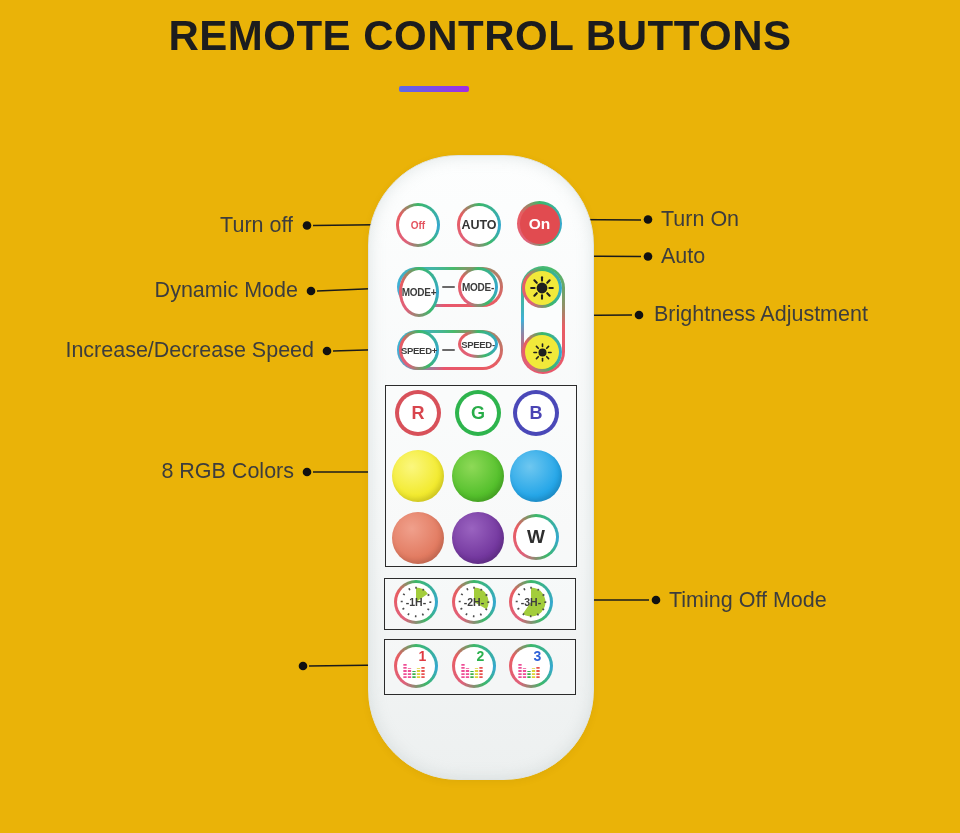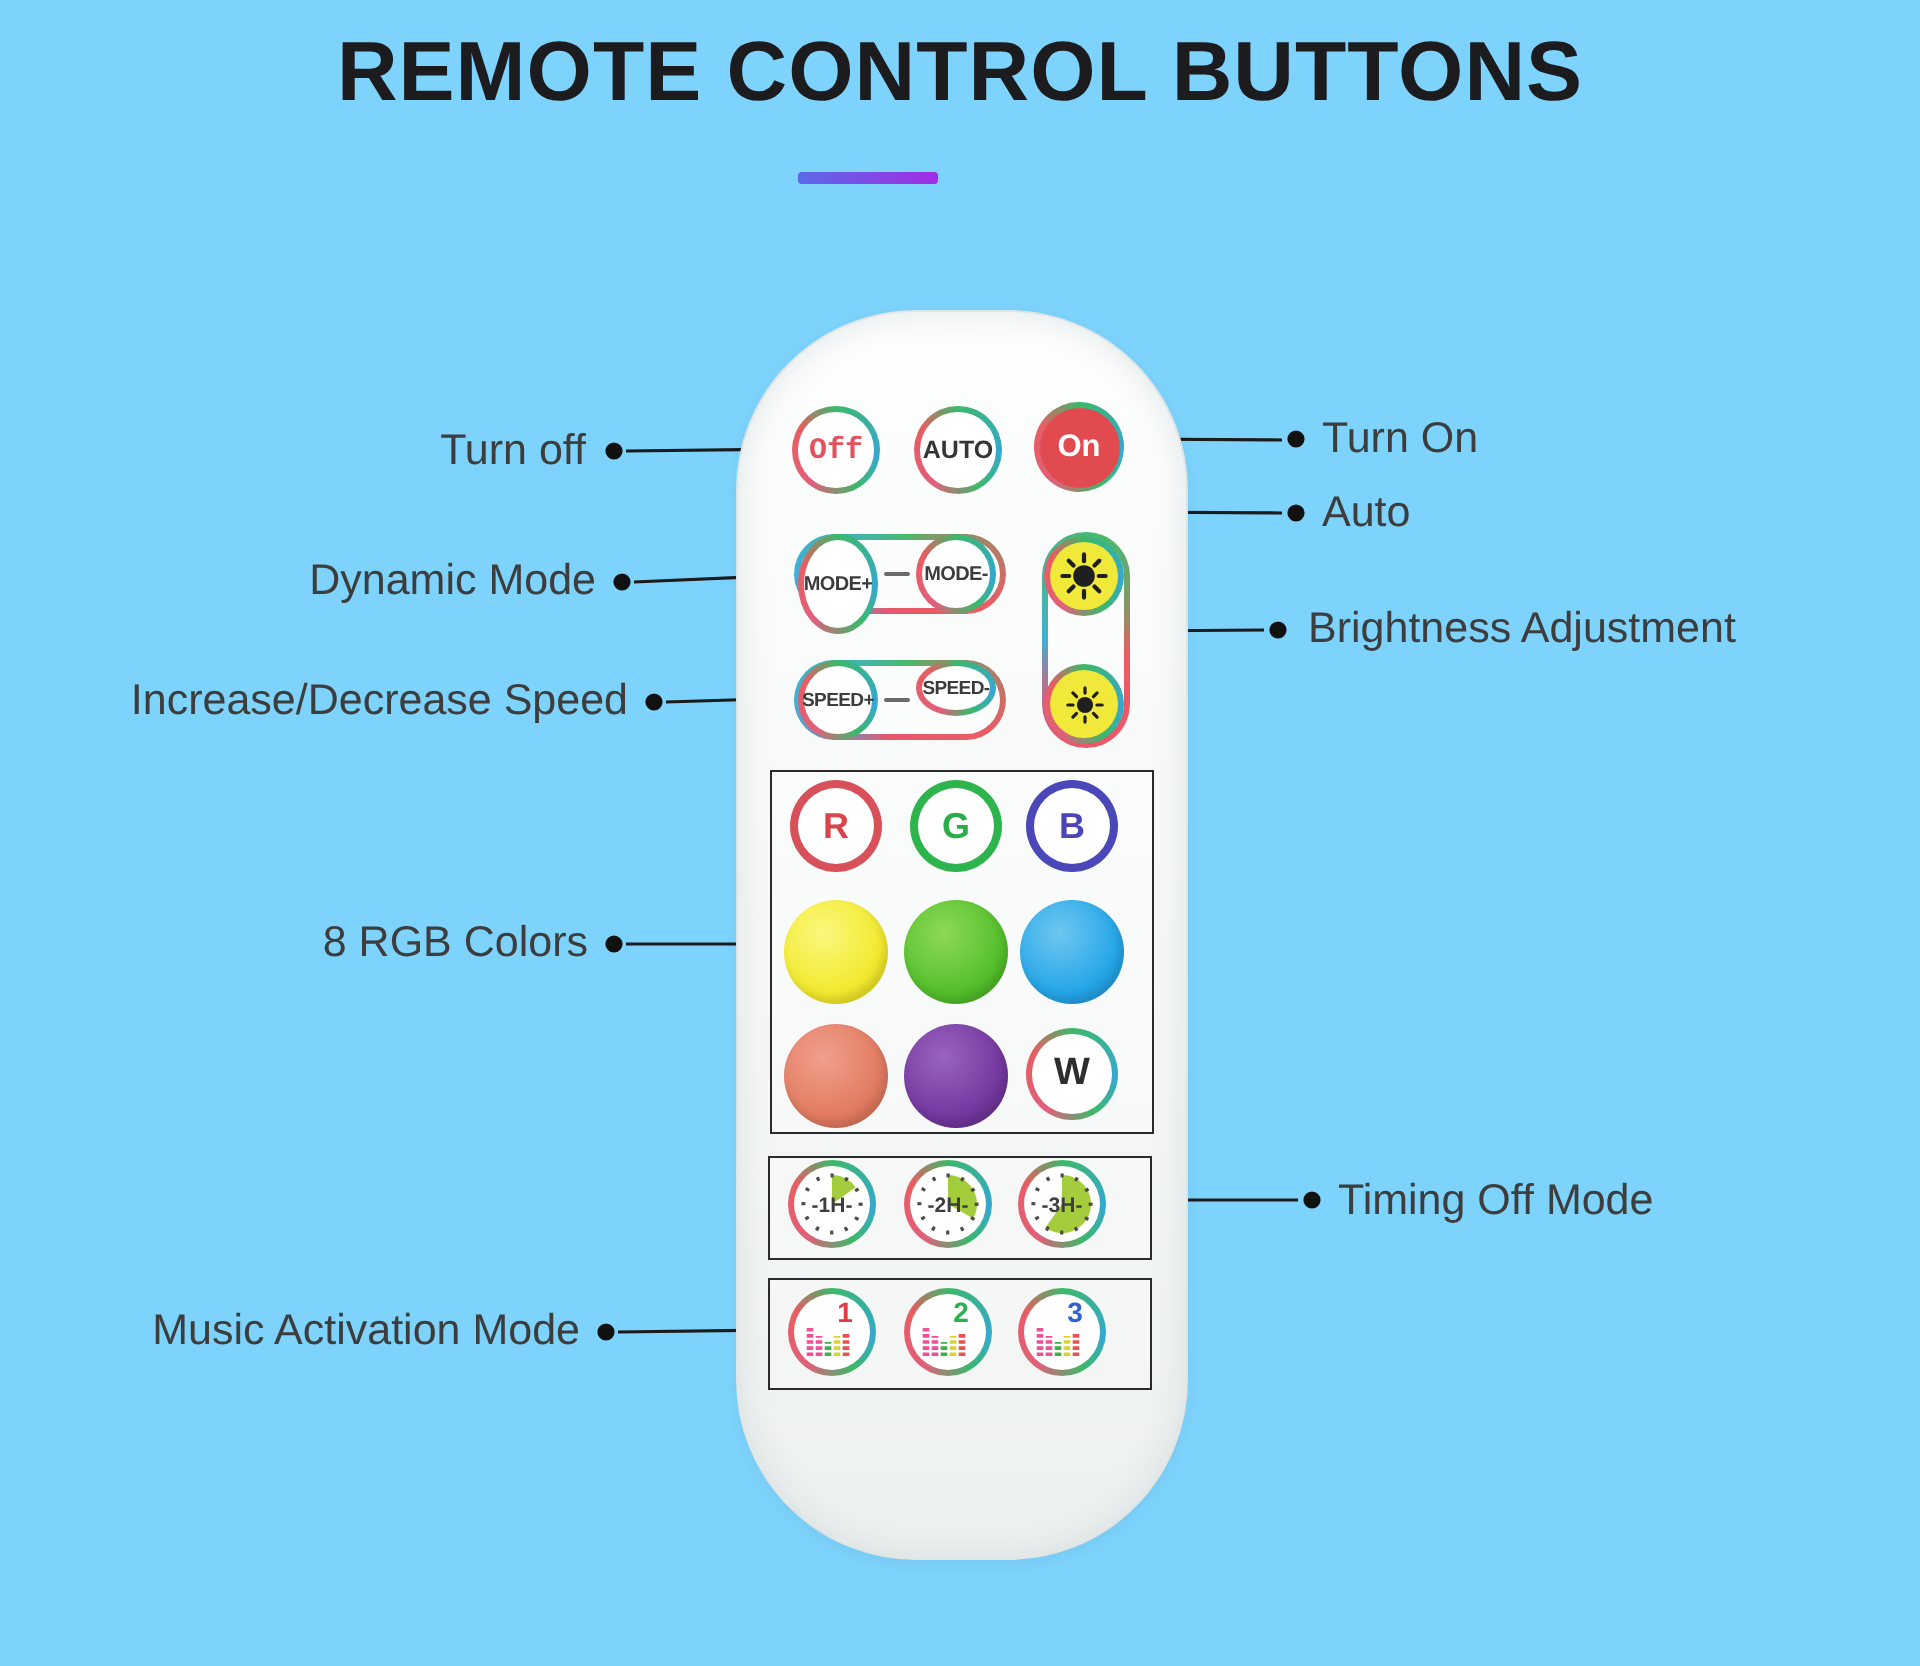--- a/index.html
+++ b/index.html
@@ -1,16 +1,16 @@
 <!DOCTYPE html>
 <html><head>
 <meta charset="utf-8">
 <style>
   html,body{margin:0;padding:0;background:#fff;}
-  .canvas{position:relative;width:960px;height:833px;background:#7dd3fc;overflow:hidden;
+  .canvas{position:relative;width:960px;height:833px;background:#eab308;overflow:hidden;
           font-family:"Liberation Sans",sans-serif;}
   .title{position:absolute;left:0;top:10px;width:100%;margin:0;text-align:center;
          font-size:42px;line-height:52px;font-weight:800;letter-spacing:.5px;color:#1c1c1e;}
   .grad-bar{position:absolute;left:399px;top:86px;width:70px;height:6px;border-radius:2px;
             background:linear-gradient(90deg,#5b6ae8,#a22ce4);}
   .leads{position:absolute;left:0;top:0;pointer-events:none;}
   .lbl{position:absolute;font-size:21.5px;line-height:26px;color:#3d3d3d;white-space:nowrap;}
   .lbl.r{}
   .remote{position:absolute;left:368px;top:155px;width:224px;height:623px;border-radius:90px;
           background:linear-gradient(180deg,#fdfefe 0%,#f5f7f7 60%,#edf0f0 100%);
@@ -68,30 +68,29 @@
       <circle cx="307" cy="472" r="4.3"></circle>
       <circle cx="656" cy="600" r="4.3"></circle>
       <circle cx="303" cy="666" r="4.3"></circle>
     </g>
   </svg>
 
   <div class="lbl r" style="right:667px;top:212px;">Turn off</div>
   <div class="lbl r" style="right:646px;top:337px;">Increase/Decrease Speed</div>
   <div class="lbl r" style="right:662px;top:277px;">Dynamic Mode</div>
   <div class="lbl r" style="right:666px;top:458px;">8 RGB Colors</div>
-  <div class="lbl r" style="right:670px;top:652px;">Music Activation Mode</div>
   <div class="lbl" style="left:661px;top:206px;">Turn On</div>
   <div class="lbl" style="left:661px;top:243px;">Auto</div>
   <div class="lbl" style="left:654px;top:301px;">Brightness Adjustment</div>
   <div class="lbl" style="left:669px;top:587px;">Timing Off Mode</div>
 
   <div class="remote">
 
     <div class="ring chroma" style="left:27px;top:47px;width:44px;height:44px;--rw:3.2px;">
-      <span style="font-size:15px;font-weight:600;color:#e4525e;font-family:Liberation Mono, monospace;">Off</span>
+      <span style="font-size:10px;font-weight:600;color:#e4525e;">Off</span>
     </div>
     <div class="ring chroma" style="left:88px;top:47px;width:44px;height:44px;--rw:3.2px;">
       <span style="font-size:12.5px;font-weight:600;color:#353535;">AUTO</span>
     </div>
     <div class="ring chroma" style="left:148px;top:45px;width:45px;height:45px;--rw:2.5px;--fill:#e14b50;">
       <span style="font-size:15.5px;font-weight:bold;color:#fff;">On</span>
     </div>
 
     <div class="pill chroma2" style="left:28px;top:111px;width:106px;height:40px;"></div>
     <div class="ring chroma" style="left:30px;top:111px;width:40px;height:50px;text-align:right;--rw:3px;">

